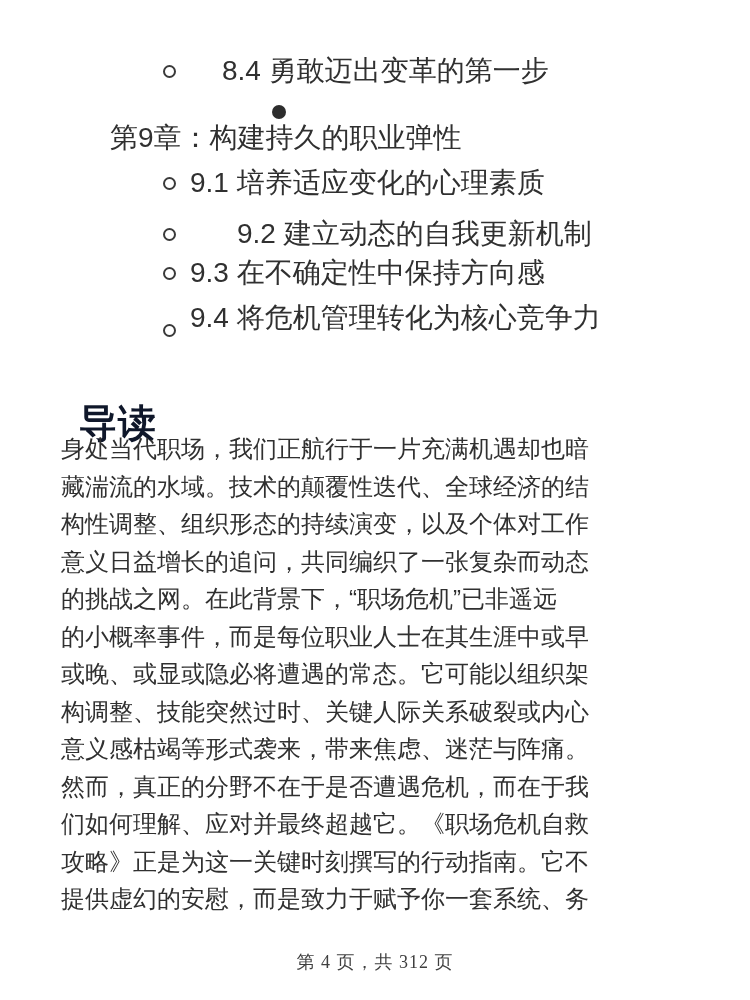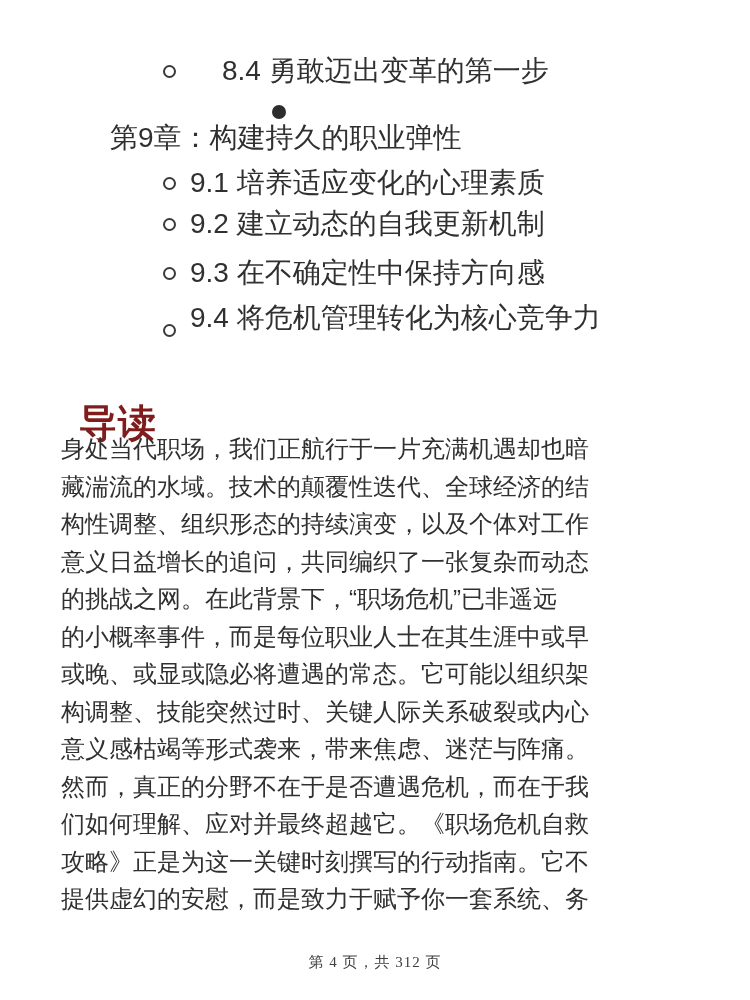--- a/index.html
+++ b/index.html
@@ -43,33 +43,33 @@
     height: 14px;
     border-radius: 50%;
     background: #2d2d2d;
     margin-right: 13px;
   }
   .toc-sub   { left: 163px; }
   .toc-top   { left: 110px; flex-direction: column; }
   .row-84 { top: 52px; gap: 32px;  }
   .row-c9 { top: 105px; }
   .row-91 { top: 164px; }
-  .row-92 { top: 205px; }
+  .row-92 { top: 215px; gap: 47px; }
   .row-93 { top: 254px; justify-content: center; }
   .row-94 { top: 299px; align-items: flex-end; }
 
   
   .section-heading {
     position: absolute;
     left: 79px;
     top: 368px;
     font-size: 38px;
     line-height: 46px;
     font-weight: bold;
-    color: #7f1d1d;
+    color: #0f172a;
     letter-spacing: 1px;
   }
 
   
   .body-paragraph {
     position: absolute;
     left: 61px;
     top: 430px;
     width: 634px;
     font-size: 24px;
@@ -80,21 +80,21 @@
   }
 
   
   .page-footer {
     position: absolute;
     left: 0;
     top: 952px;
     width: 750px;
     text-align: center;
     font-family: "Liberation Serif", serif;
-    font-size: 15px;
+    font-size: 18px;
     line-height: 20px;
     color: #3f3f3f;
     letter-spacing: 1px;
   }
 </style>
 </head>
 <body>
 
 <div class="page">
 

